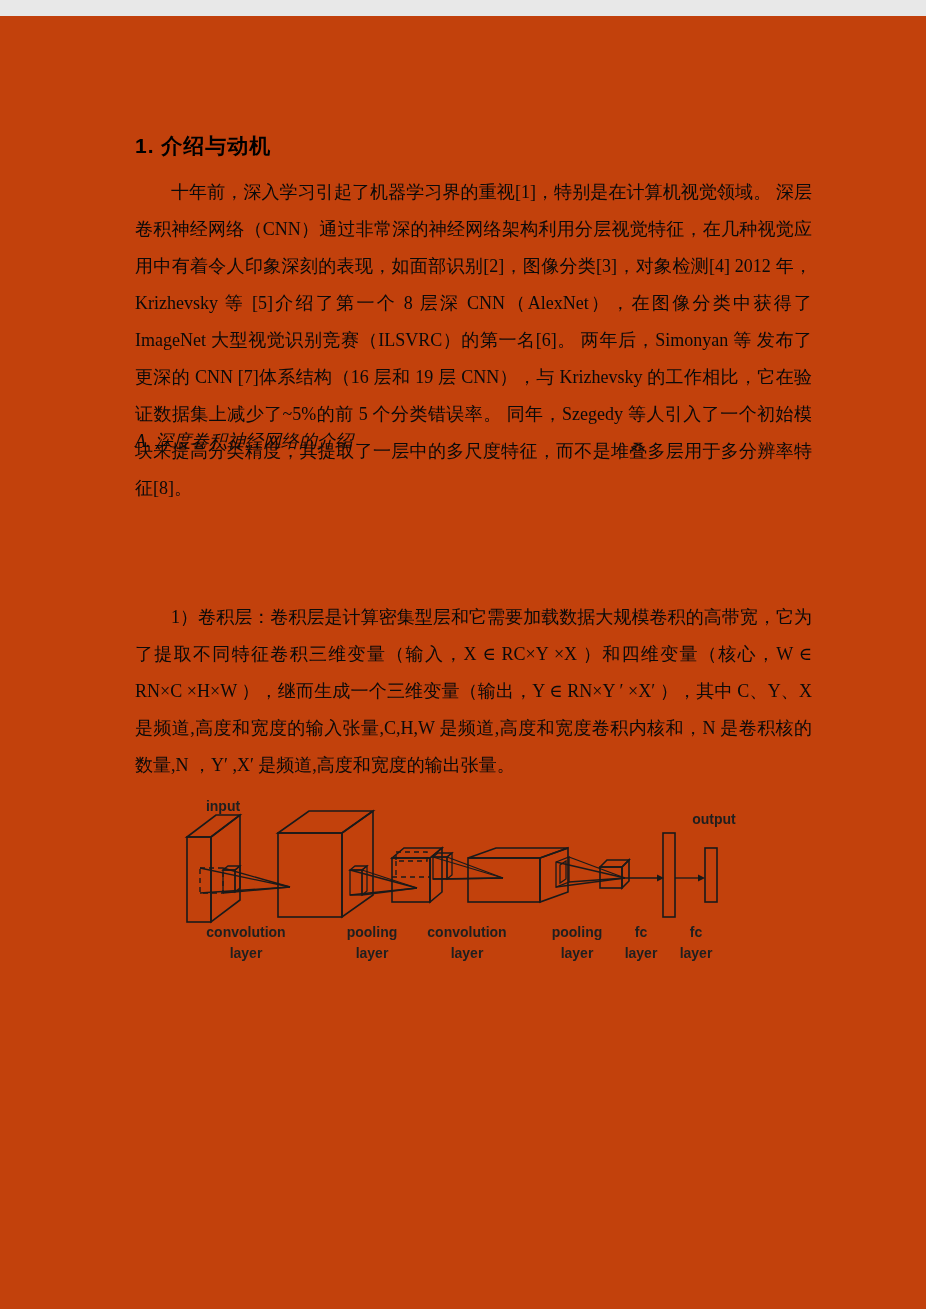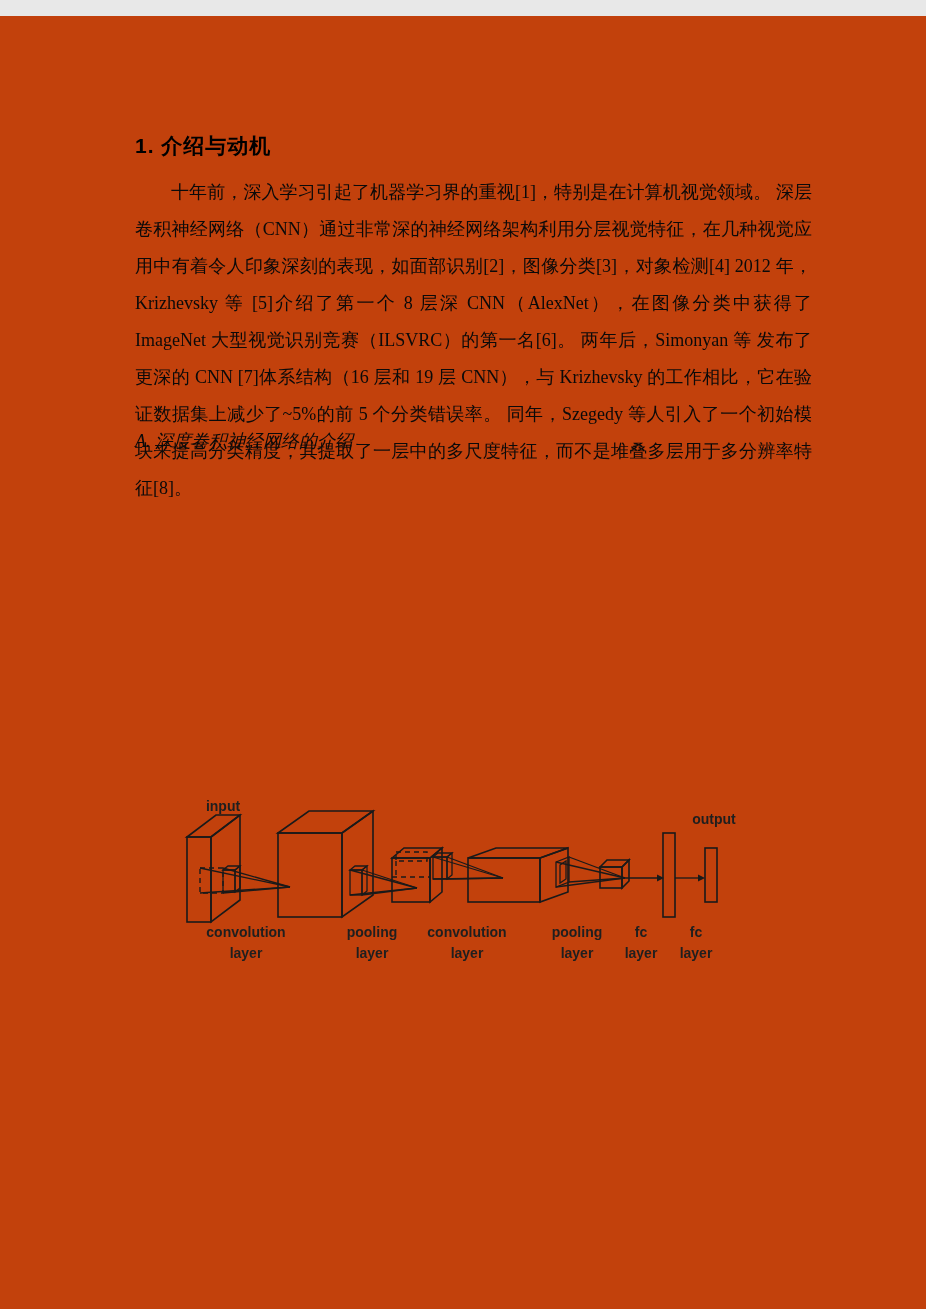--- a/index.html
+++ b/index.html
@@ -51,20 +51,21 @@
 
 <div class="page">
 
   <h1 class="heading">1. 介绍与动机</h1>
 
   <p class="body-text p1 indent">十年前，深入学习引起了机器学习界的重视[1]，特别是在计算机视觉领域。 深层卷积神经网络（CNN）通过非常深的神经网络架构利用分层视觉特征，在几种视觉应用中有着令人印象深刻的表现，如面部识别[2]，图像分类[3]，对象检测[4] 2012 年，Krizhevsky 等 [5]介绍了第一个 8 层深 CNN（AlexNet），在图像分类中获得了 ImageNet 大型视觉识别竞赛（ILSVRC）的第一名[6]。 两年后，Simonyan 等 发布了更深的 CNN [7]体系结构（16 层和 19 层 CNN），与 Krizhevsky 的工作相比，它在验证数据集上减少了~5%的前 5 个分类错误率。 同年，Szegedy 等人引入了一个初始模块来提高分类精度，其提取了一层中的多尺度特征，而不是堆叠多层用于多分辨率特征[8]。</p>
 
   <p class="subheading">A. 深度卷积神经网络的介绍</p>
 
 
+  <p class="body-text p3 indent">1）卷积层：卷积层是计算密集型层和它需要加载数据大规模卷积的高带宽，它为了提取不同特征卷积三维变量（输入，X ∈ RC×Y ×X ）和四维变量（核心，W ∈ RN×C ×H×W ），继而生成一个三维变量（输出，Y ∈ RN×Y ′ ×X′ ），其中 C、Y、X 是频道,高度和宽度的输入张量,C,H,W 是频道,高度和宽度卷积内核和，N 是卷积核的数量,N ，Y′ ,X′ 是频道,高度和宽度的输出张量。</p>
 
   <div class="figure">
     <svg width="600" height="175" viewBox="0 0 600 175" xmlns="http://www.w3.org/2000/svg">
 
       <text class="fig-text" x="48" y="16">input</text>
 
       <text class="fig-text" x="539" y="29">output</text>
 
       <g>
         <polygon class="fig-line" points="12,42 41,20 65,20 36,42"></polygon>

